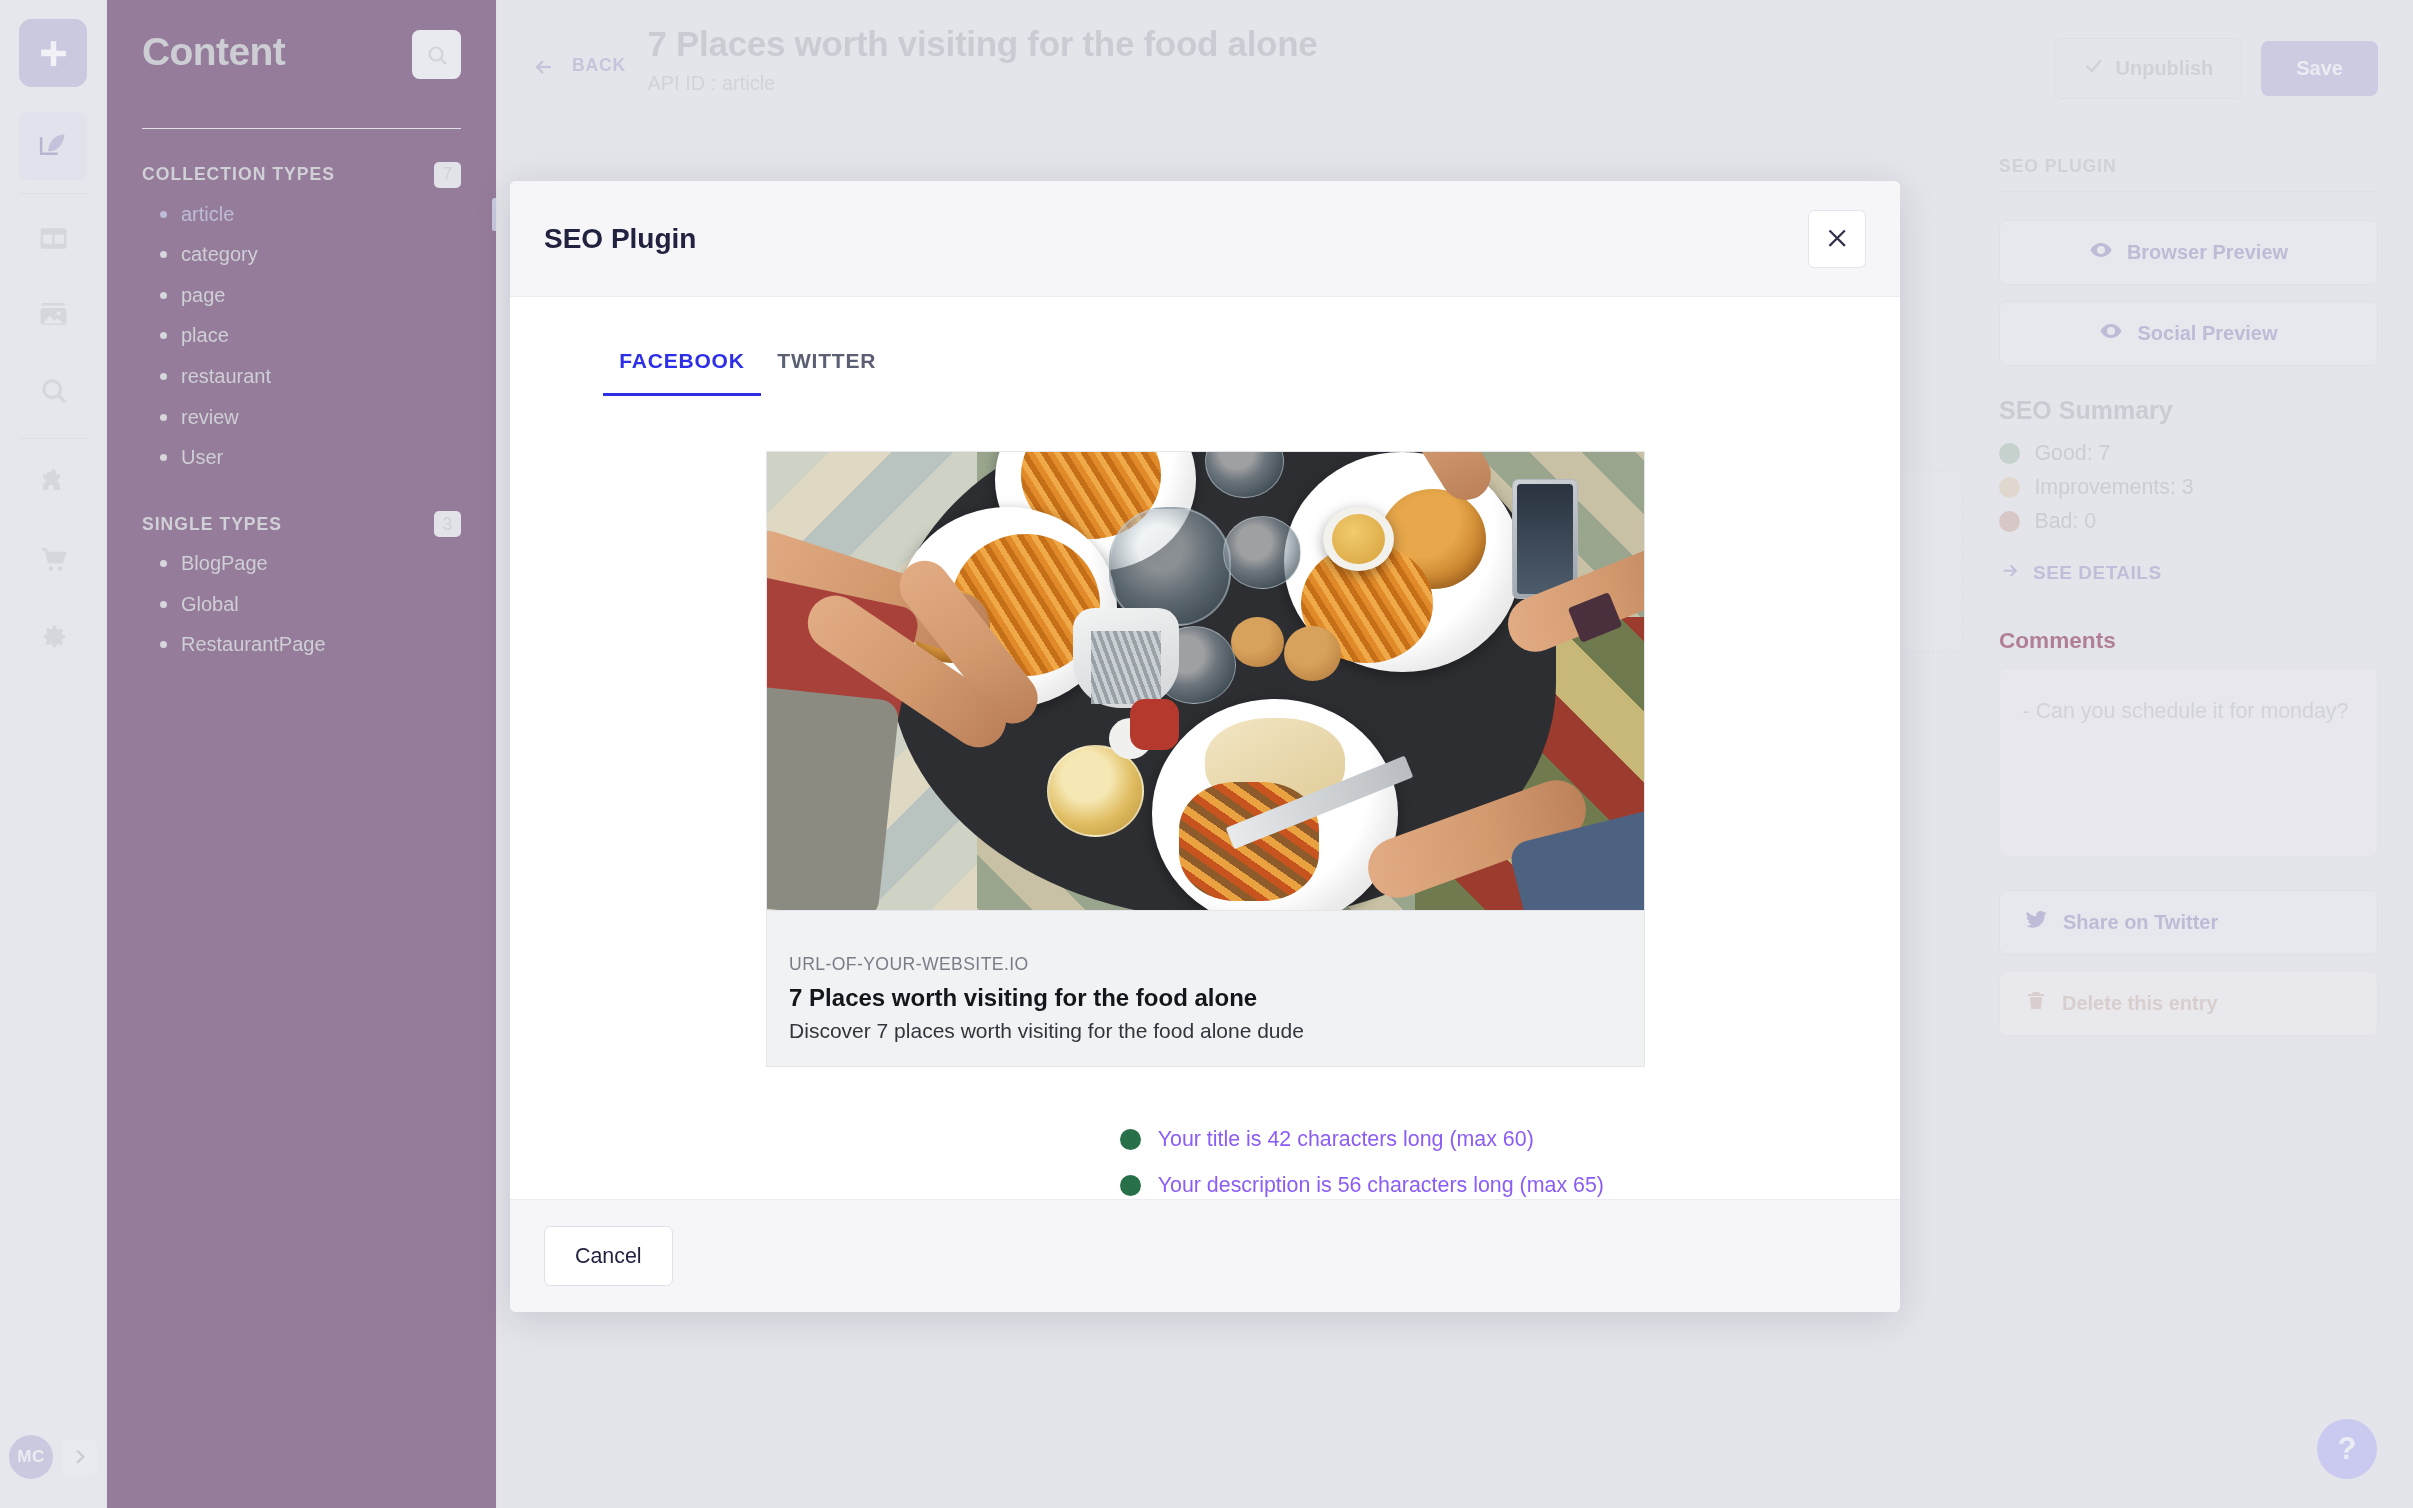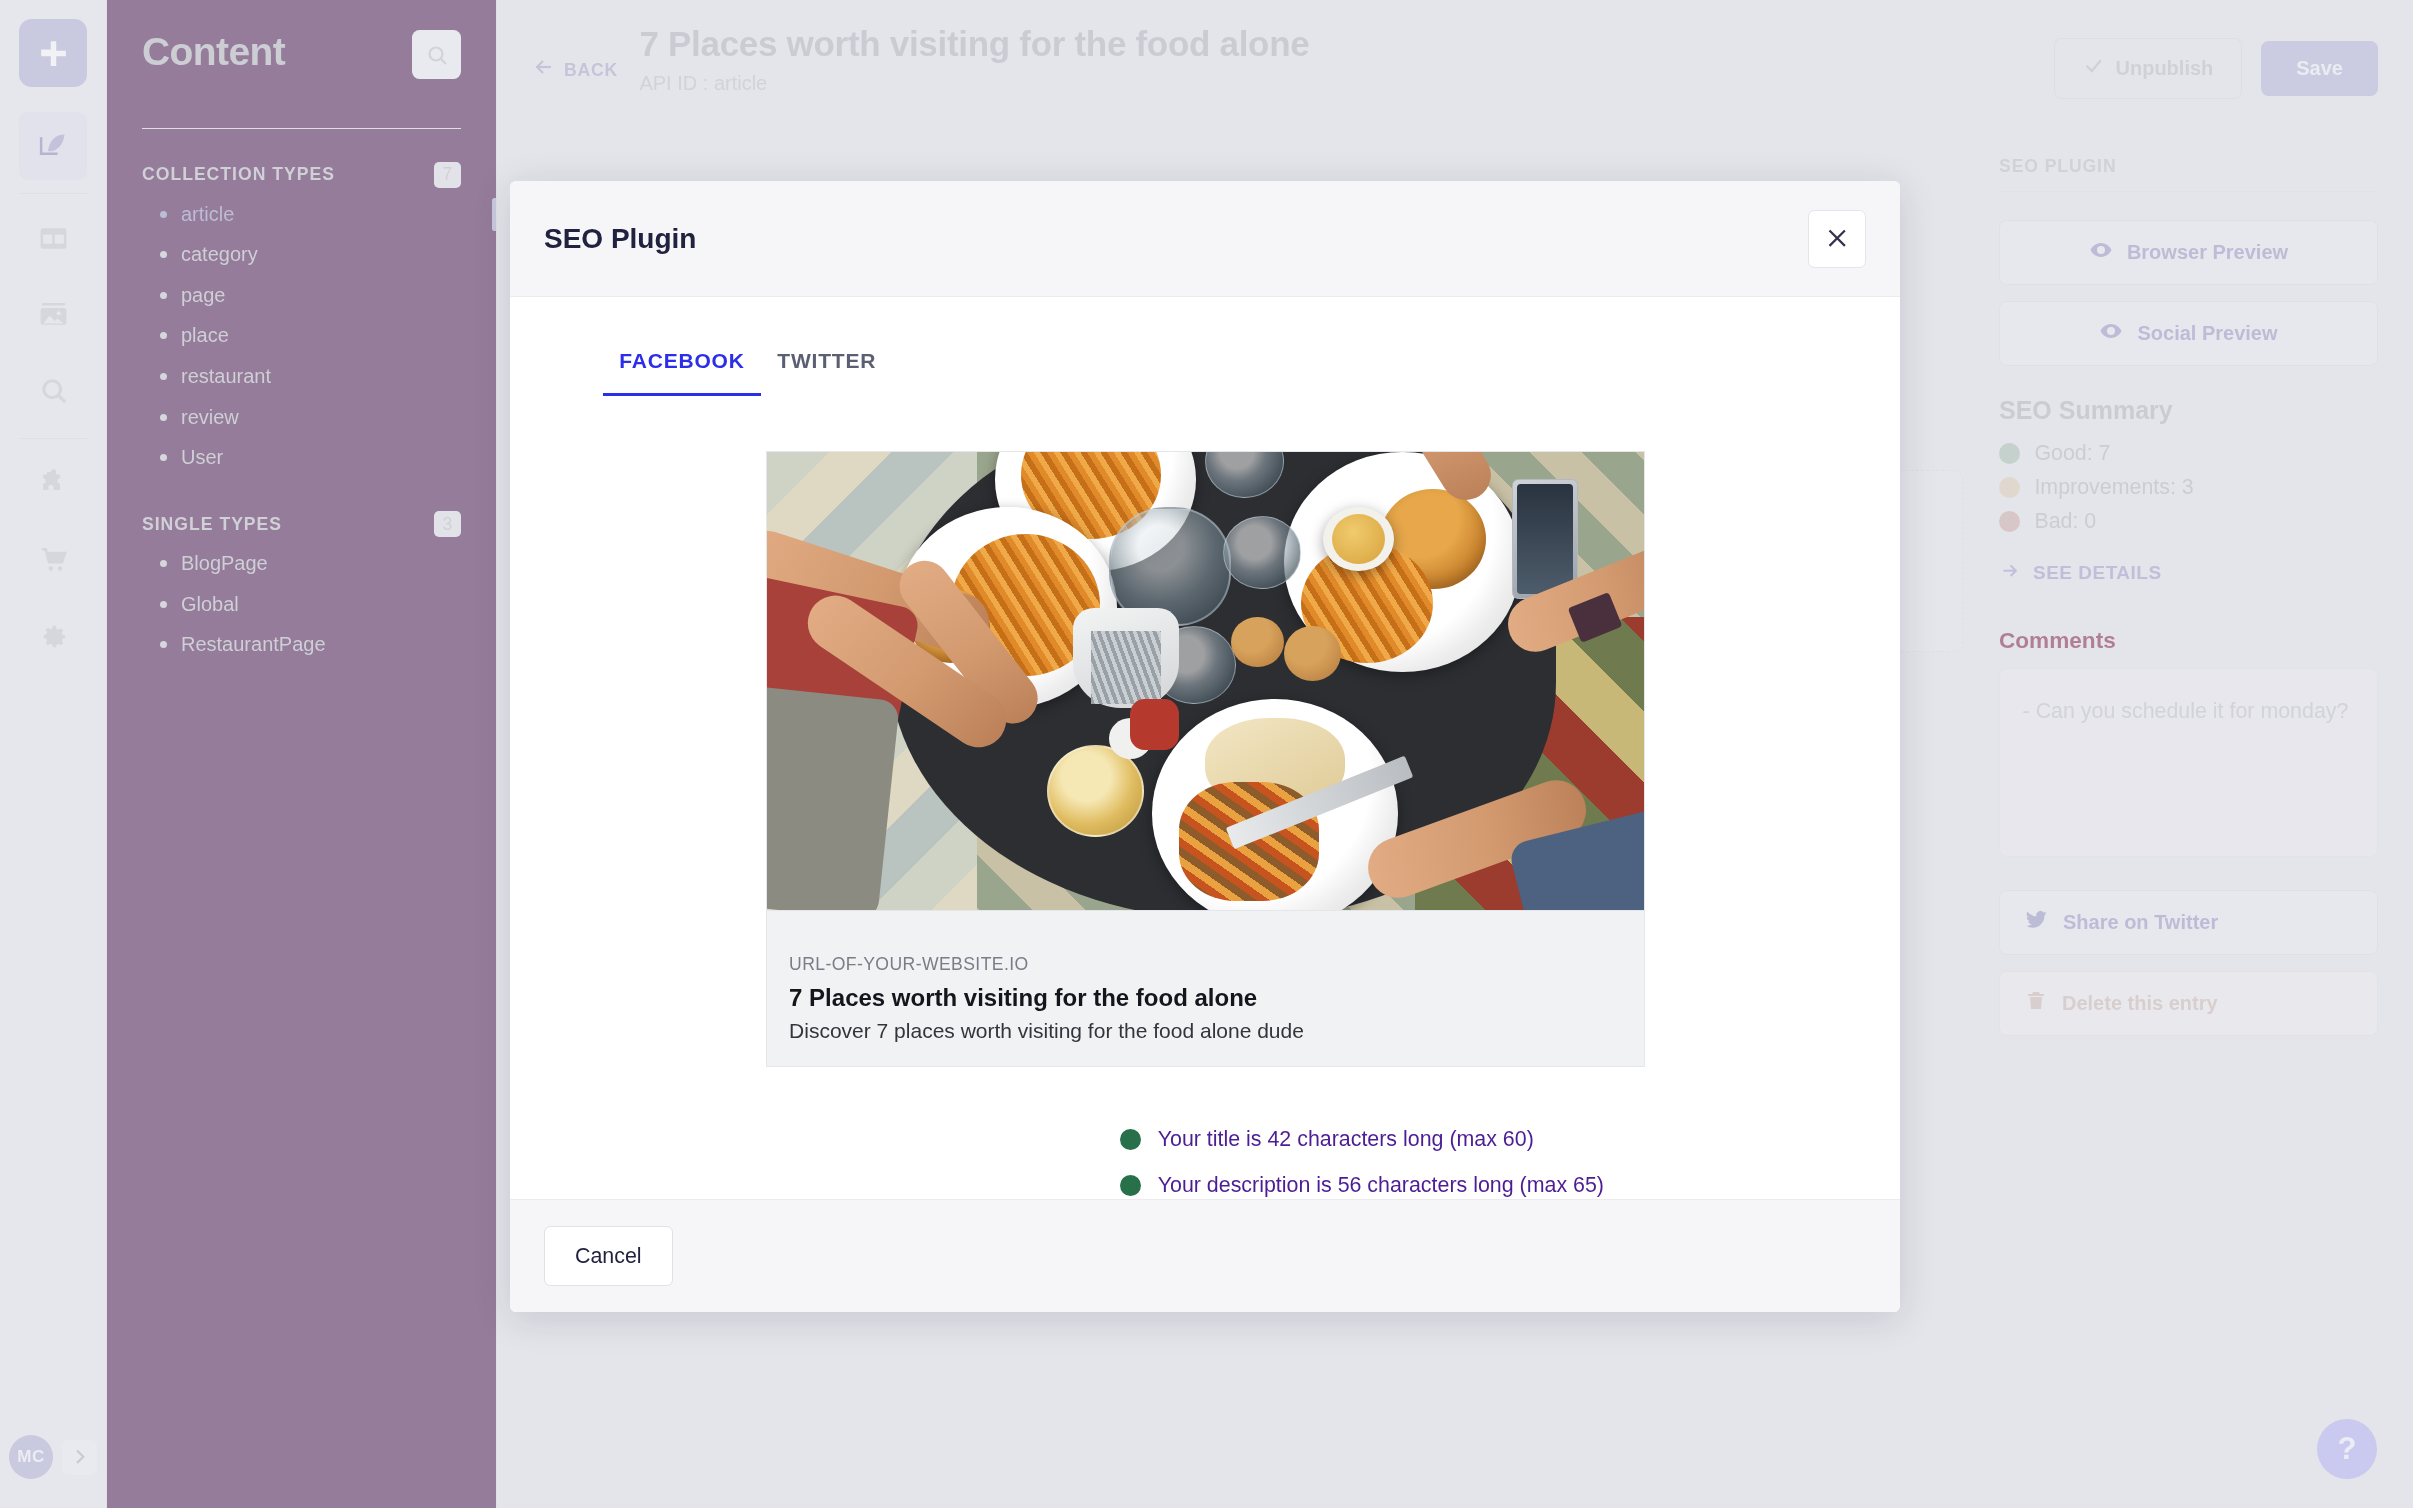--- a/index.html
+++ b/index.html
@@ -95,21 +95,21 @@
     content: ""; position: absolute; right: 0; top: 3.8px; bottom: 3.8px;
     width: 4.4px; background: #b1aff0; border-radius: 2.5px 0 0 2.5px;
   }
 
   
   .editor { flex: 1 1 auto; position: relative; background: #e4e5ec; overflow: hidden; }
   .ed-top {
     display: flex; align-items: flex-start; gap: 21.4px;
     padding: 24px 35px 0 35px;
   }
-  .back-btn { display: flex; align-items: flex-end; gap: 8px; padding-top: 31px; }
+  .back-btn { display: flex; align-items: flex-start; gap: 16px; padding-top: 31px; }
   .back-label { font-size: 17.6px; font-weight: bold; letter-spacing: 0.8px; color: #a9a7e6; }
   .ed-heading { flex: 1 1 auto; }
   .ed-title { font-size: 35px; font-weight: bold; color: #b6b8c3; letter-spacing: -0.3px; }
   .ed-sub { font-size: 20px; color: #c2c4ce; margin-top: 7.5px; }
   .ed-actions { display: flex; align-items: center; gap: 19px; padding-top: 14px; }
   .btn-unpublish {
     display: flex; align-items: center; gap: 11.3px;
     border: 0.6px solid #d6d7e0; border-radius: 7.5px;
     padding: 16.3px 28px; color: #bfc1cb; font-size: 20px; font-weight: bold;
   }
@@ -202,21 +202,21 @@
   }
   .fbimg { width: 100%; height: 458px; position: relative; overflow: hidden; background: #2b2b31; }
   .fbmeta { background: #f1f2f4; padding: 19px 22.6px 22.6px 22.6px; border-top: 0.6px solid #e5e6ec; }
   .fburl { font-size: 17.6px; color: #7a7d87; letter-spacing: 0.4px; margin-top: 24px; }
   .fbtitle { font-size: 24px; font-weight: bold; color: #15161c; margin-top: 8.8px; }
   .fbdesc { font-size: 21px; color: #33353d; margin-top: 7.5px; }
 
   .checks { margin: 60px 0 0 610px; }
   .check { display: flex; align-items: center; gap: 16.3px; margin-bottom: 21.4px; }
   .check-dot { width: 21.4px; height: 21.4px; border-radius: 50%; flex: 0 0 21.4px; }
-  .check-text { font-size: 21.4px; color: #4c1d95; }
+  .check-text { font-size: 21.4px; color: #8b5cf6; }
 
   .modal-foot {
     height: 113px; flex: 0 0 113px; background: #f6f6f9;
     border-top: 0.6px solid #ebebf1;
     display: flex; align-items: center; padding: 0 34px;
   }
   .btn-cancel {
     background: #ffffff; border: 0.6px solid #dfe0e8; border-radius: 6.3px;
     padding: 16.3px 30px; font-size: 21.4px; color: #20223f; font-weight: normal;
   }

